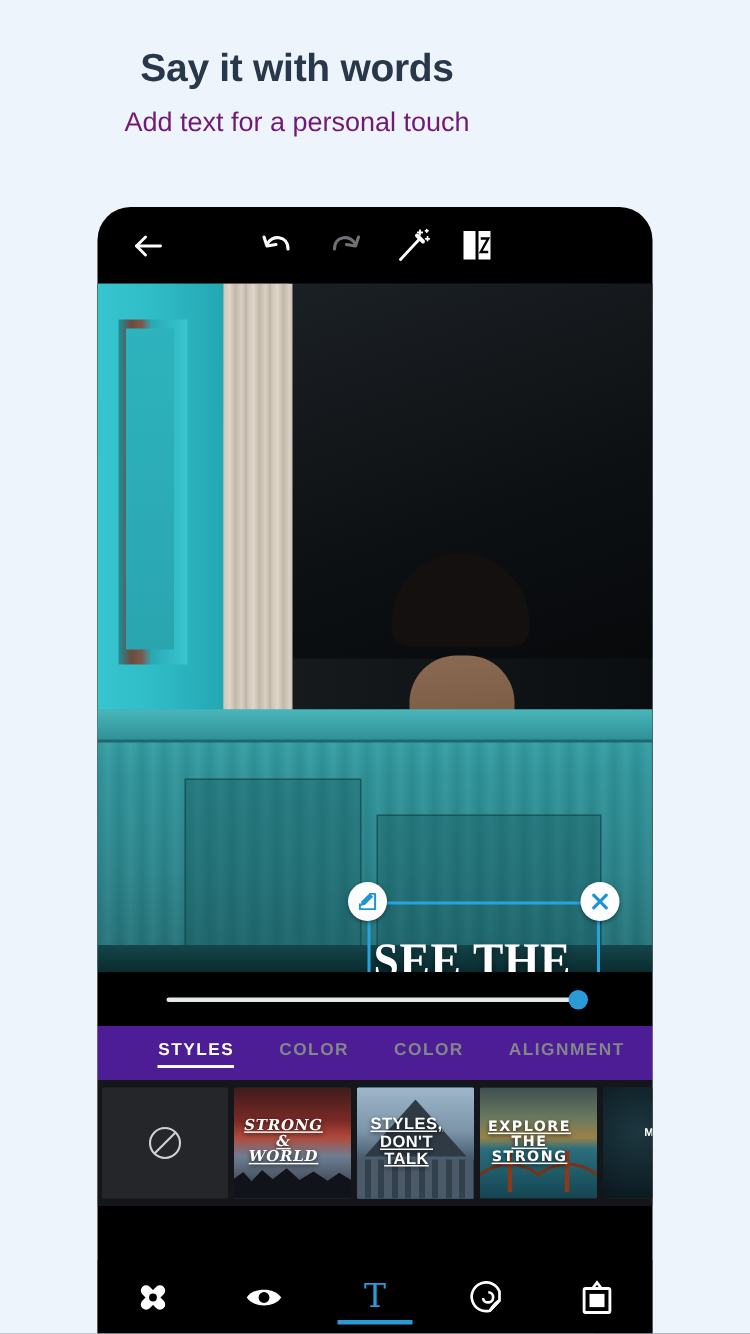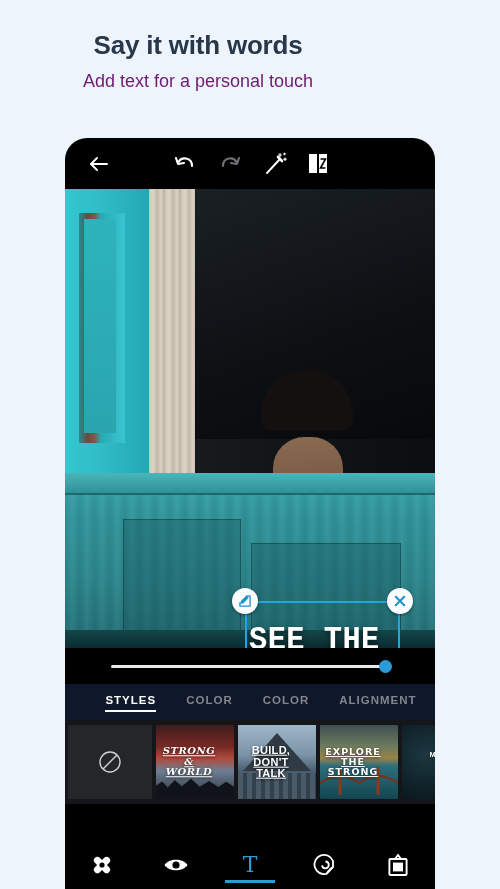--- a/index.html
+++ b/index.html
@@ -134,21 +134,21 @@
   
   .sel-box {
     position: absolute; left: 180px; top: 412px;
     width: 155px; height: 140px;
     border: 2px solid #27a3e0;
   }
   .overlay-text {
     position: absolute; left: 184px; top: 437px;
     width: 152px;
     color: #fff; font-weight: bold;
-    font-family: Liberation Mono, monospace;
+    font-family: Liberation Serif, serif;
     text-shadow: 0 2px 5px rgba(0,0,0,0.55);
     line-height: 0.92;
     letter-spacing: 0.5px;
   }
   .ot-l1 { font-size: 33px; display:block; transform: scaleX(0.92); transform-origin: left; }
 
   .handle {
     position: absolute; width: 26px; height: 26px; border-radius: 50%;
     background: #fbfdfe; display: flex; align-items: center; justify-content: center;
     box-shadow: 0 1px 3px rgba(0,0,0,0.45);
@@ -166,21 +166,21 @@
     position: absolute; left: 46px; top: 17px; width: 278px; height: 3px;
     background: #e6e9ea; border-radius: 2px;
   }
   .slider-thumb {
     position: absolute; left: 314px; top: 12px; width: 13px; height: 13px;
     border-radius: 50%; background: #2b9bd8; cursor: pointer;
   }
 
   
   .tabs {
-    position: relative; height: 36px; background: #0f172a;
+    position: relative; height: 36px; background: #4c1d95;
     display: flex; align-items: center; justify-content: center; gap: 30px;
     padding-left: 22px;
   }
   .tab {
     font-size: 11.5px; font-weight: bold; letter-spacing: 1px;
     color: #83878c; cursor: pointer; position: relative; padding-bottom: 4px;
   }
   .tab.active { color: #ffffff; }
   .tab.active::after {
     content: ""; position: absolute; left: 0; right: 0; bottom: -2px;
@@ -383,21 +383,21 @@
           <div>WORLD</div>
         </div>
       </div>
 
       <div class="thumb selected">
         <div class="t2-bg">
           <div class="t2-tri"></div>
           <div class="t2-city"></div>
         </div>
         <div class="thumb-label t2-text">
-          <div>BUILD,</div>
+          <div>STYLES,</div>
           <div>DON'T TALK</div>
         </div>
       </div>
 
       <div class="thumb">
         <div class="t3-bg">
           <svg class="t3-bridge" viewBox="0 0 78 30" preserveAspectRatio="none">
             <path d="M0 18 Q 20 4 39 18 Q 58 4 78 18" stroke="#7a3118" stroke-width="2" fill="none"></path>
             <line x1="20" y1="2" x2="20" y2="30" stroke="#8a3a1c" stroke-width="3"></line>
             <line x1="58" y1="2" x2="58" y2="30" stroke="#8a3a1c" stroke-width="3"></line>

